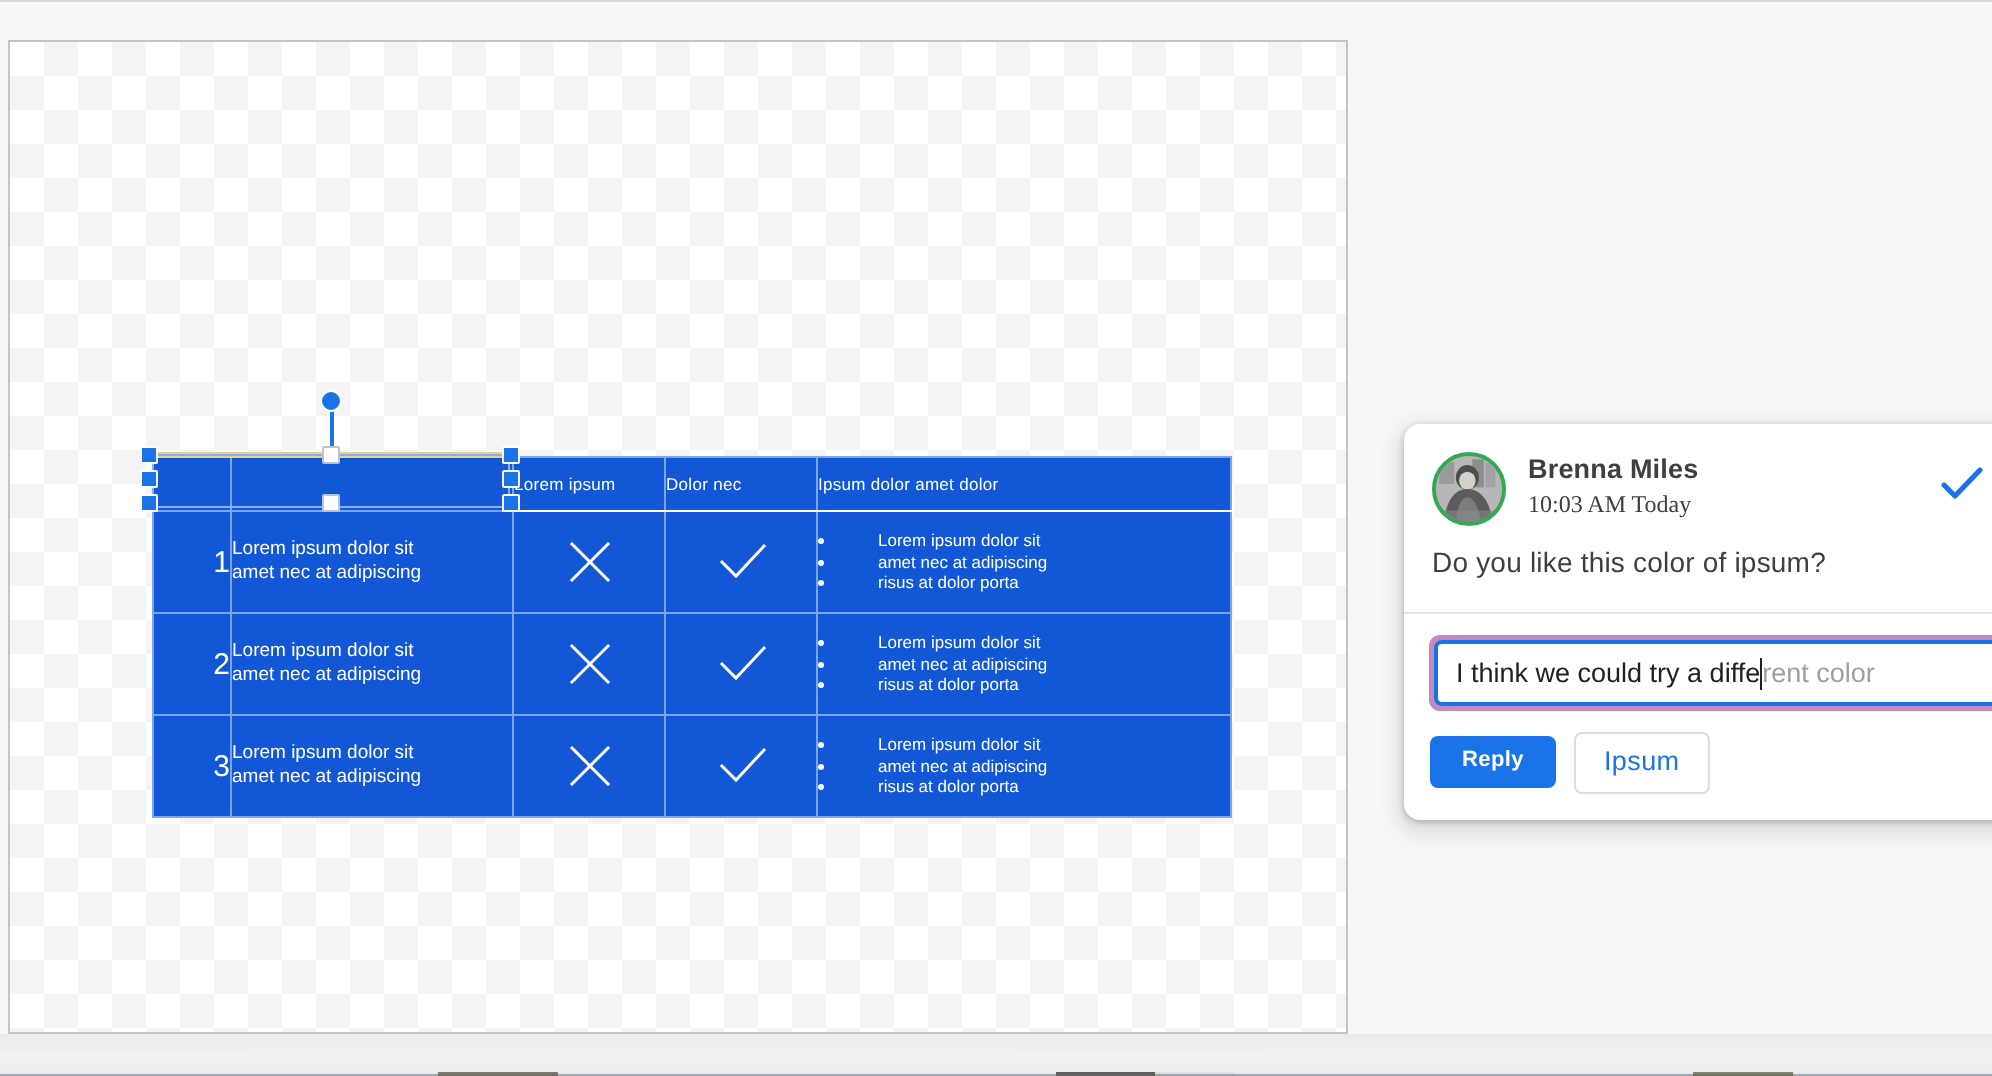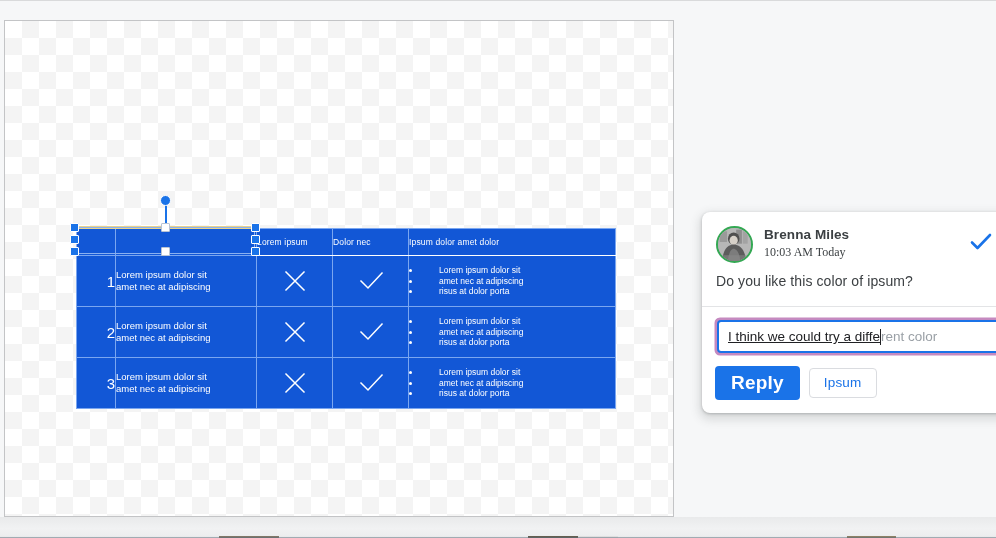--- a/index.html
+++ b/index.html
@@ -313,21 +313,21 @@
     font-family: "Liberation Sans", "DejaVu Sans", sans-serif;
     font-size: 13.5px;
     color: #202124;
     padding: 0 9px;
     outline: none;
     display: flex;
     align-items: center;
     white-space: nowrap;
     overflow: hidden;
   }
-  #reply-typed { color: #202124; text-decoration: underline; }
+  #reply-typed { color: #202124; }
   #reply-caret {
     display: inline-block;
     width: 1px;
     height: 16px;
     background: #202124;
     margin: 0 0px;
     vertical-align: -3px;
   }
   #reply-suggestion { color: #9aa0a6; }
   .btn-row {
@@ -335,21 +335,21 @@
     align-items: center;
     gap: 9px;
     margin-top: 11px;
   }
   #reply-button {
     background: #1a73e8;
     color: #ffffff;
     border: none;
     border-radius: 4px;
     font-family: "Liberation Sans", "DejaVu Sans", sans-serif;
-    font-size: 19px;
+    font-size: 11px;
     font-weight: bold;
     letter-spacing: .2px;
     padding: 7px 16px 8px;
     cursor: pointer;
     line-height: 1;
   }
   #cancel-button {
     background: #ffffff;
     color: #1a73e8;
     border: 1px solid #dadce0;

